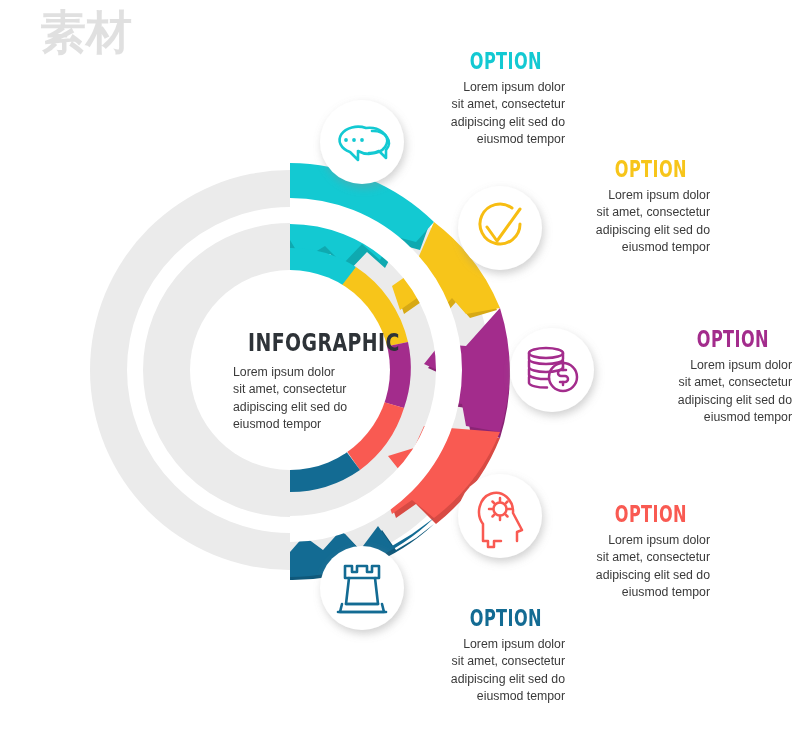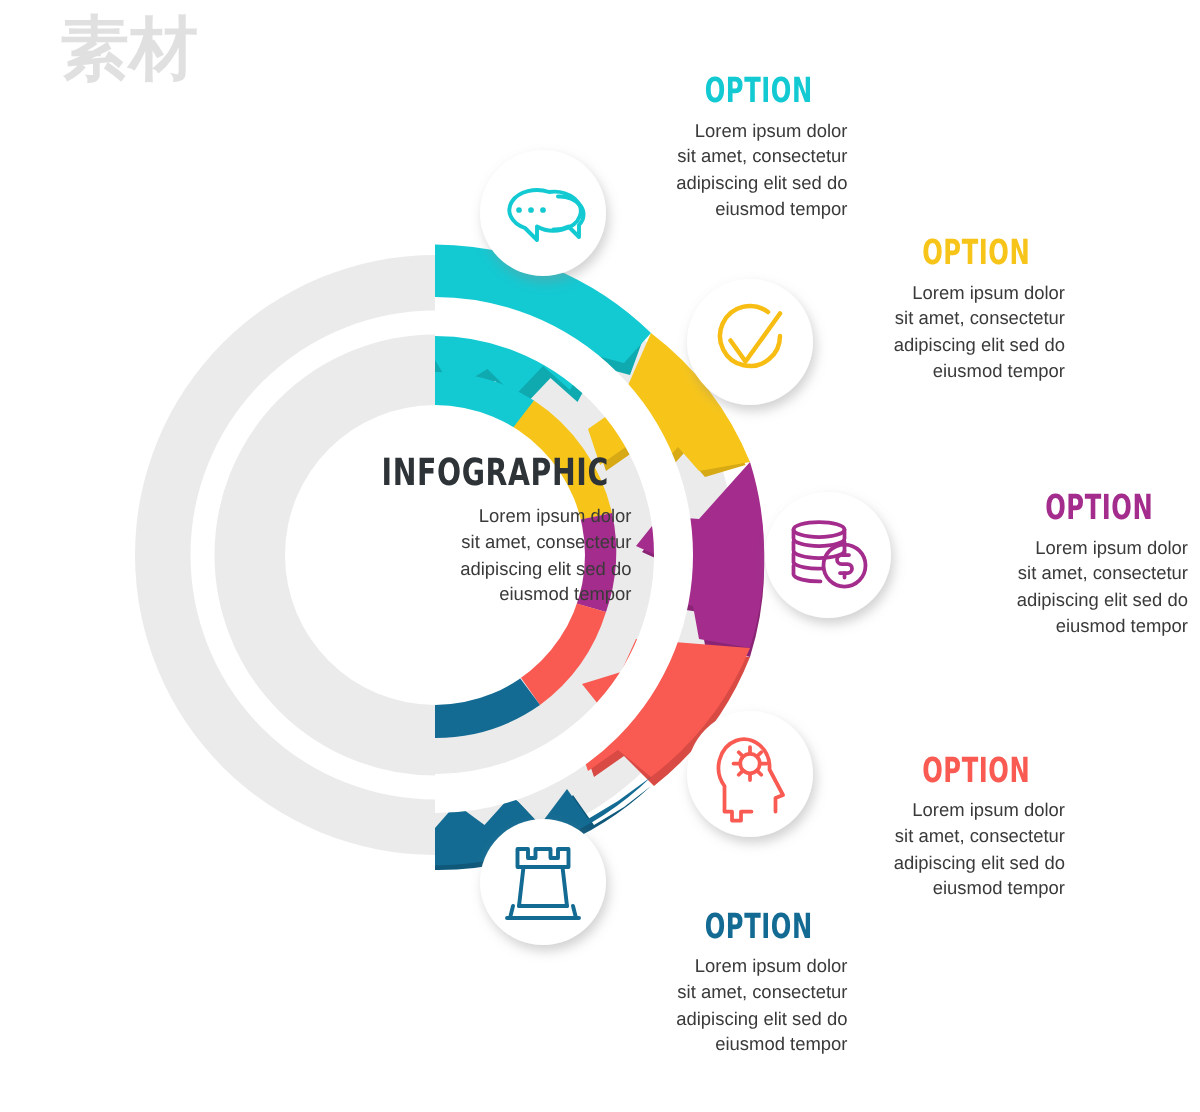--- a/index.html
+++ b/index.html
@@ -60,23 +60,23 @@
   #lbl-0 { left: 355px; top: 50px; }
   #lbl-1 { left: 500px; top: 158px; }
   #lbl-2 { left: 582px; top: 328px; }
   #lbl-3 { left: 500px; top: 503px; }
   #lbl-4 { left: 355px; top: 607px; }
 
   
   #center-text {
     position: absolute;
     left: 233px;
-    top: 300px;
+    top: 328px;
     width: 188px;
-    text-align: right;
+    text-align: left;
     pointer-events: none;
   }
   #center-title {
     font-family: "DejaVu Sans Condensed", "Liberation Sans Narrow", "Liberation Sans", sans-serif;
     font-weight: bold;
     font-size: 25px;
     letter-spacing: 0.5px;
     color: #2e3338;
     margin: 0 0 7px 0;
     transform: scaleX(0.84);

